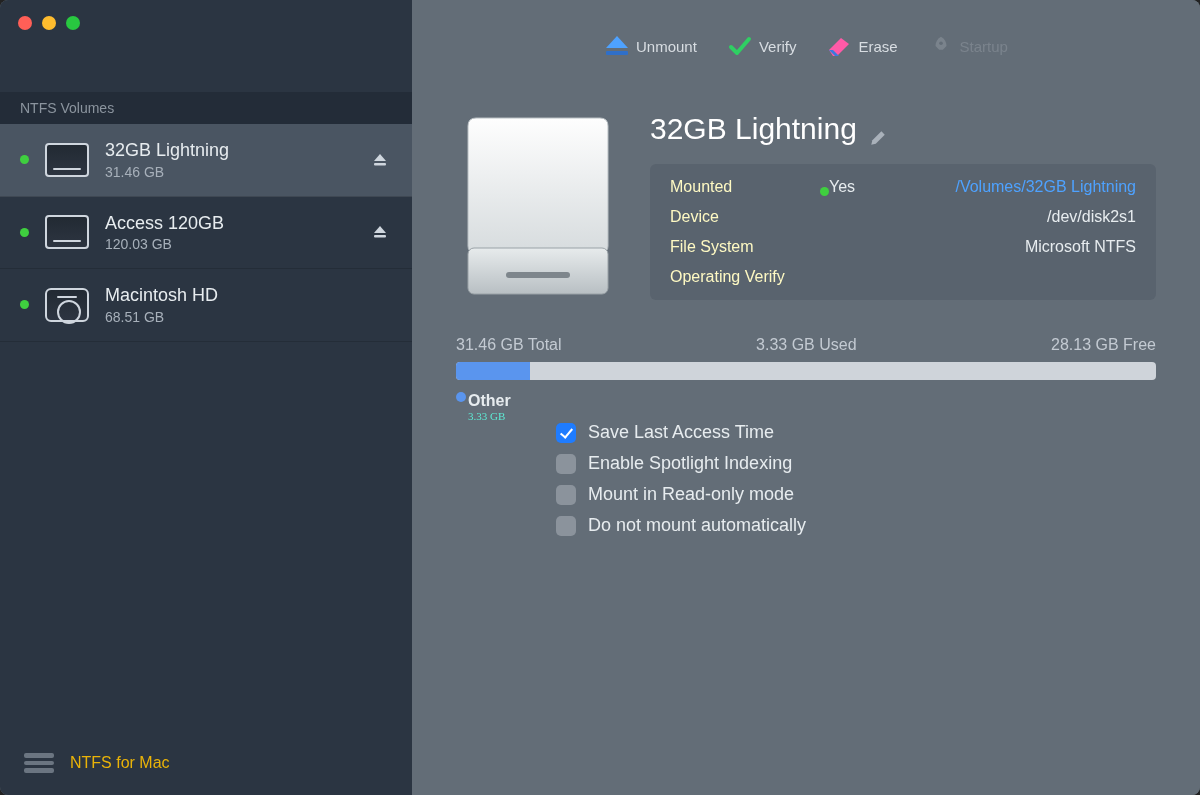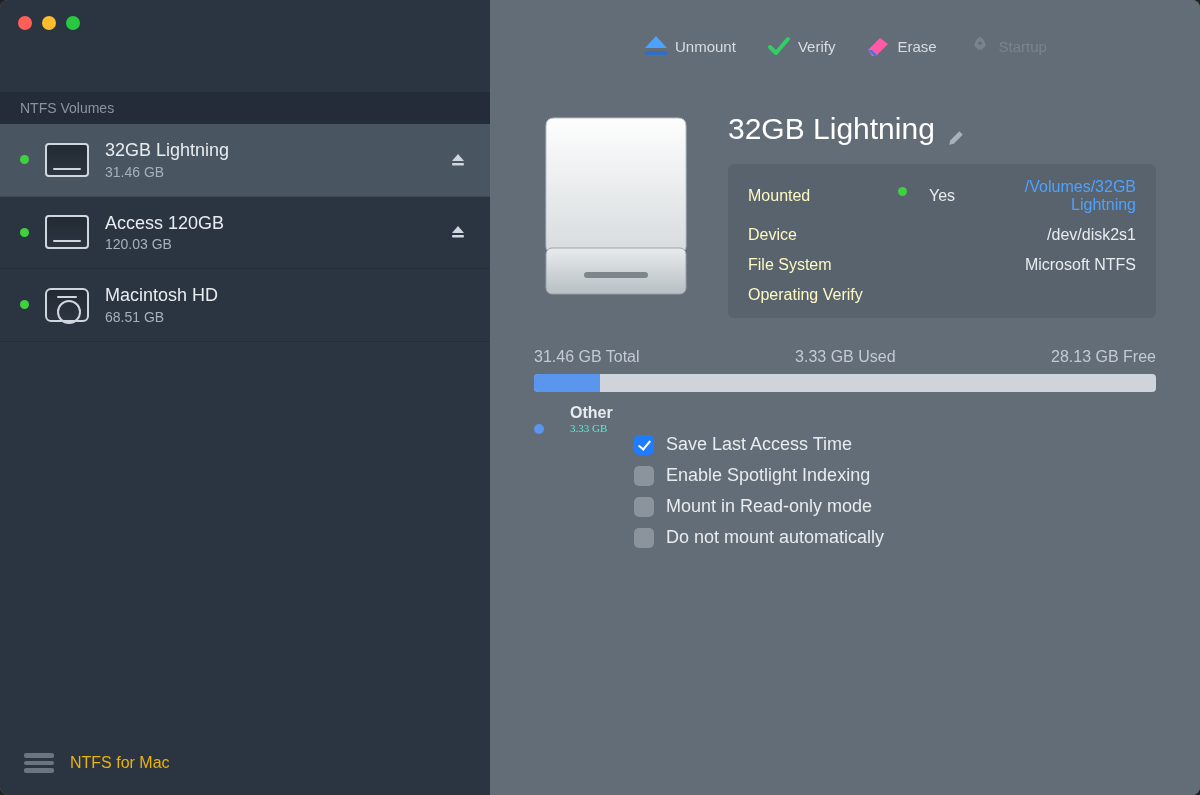--- a/index.html
+++ b/index.html
@@ -14,21 +14,21 @@
     width: 1200px;
     height: 795px;
     background: #636d77;
     display: flex;
     border-radius: 8px;
     overflow: hidden;
     position: relative;
   }
   
   .sidebar {
-    width: 490px;
+    width: 412px;
     height: 100%;
     background: #2b3542;
     display: flex;
     flex-direction: column;
   }
   .titlebar {
     height: 92px;
     display: flex;
     align-items: flex-start;
     padding: 16px 18px;
@@ -181,21 +181,21 @@
     padding:14px 20px;
     display:grid;
     grid-template-columns: 150px 70px 1fr;
     row-gap:12px;
     color:#c3cad2;
     font-size:16px;
     align-items:center;
   }
   .info-grid .label{color:#fef9c3;}
   .info-grid .val  {text-align:right; color:#e7ecef;}
-  .info-grid .yes  {color:#e7ecef; display:flex; align-items:flex-start; gap:22px;}
+  .info-grid .yes  {color:#e7ecef; display:flex; align-items:flex-end; gap:0;}
   .info-grid .path {color:#4ea2ff; text-align:right;}
 
   .usage{
     margin-top:6px;
   }
   .usage-labels{
     display:flex;
     justify-content:space-between;
     color:#c3cad2;
     font-size:16px;
@@ -207,22 +207,22 @@
     border-radius:4px;
     overflow:hidden;
   }
   .usage-bar .fill{
     height:100%;
     background:#5a95ee;
     width:10.6%;
   }
   .legend{
     display:flex;
-    align-items:flex-end;
-    gap:26px;
+    align-items:flex-start;
+    gap:2px;
     margin-top:12px;
     color:#e7ecef;
     font-size:16px;
   }
   .legend .dot{
     width:10px;height:10px;border-radius:50%;background:#5a95ee;
   }
   .legend .sub{
     color:#5eead4; font-size:11px;font-family:Liberation Serif, serif;
   }

